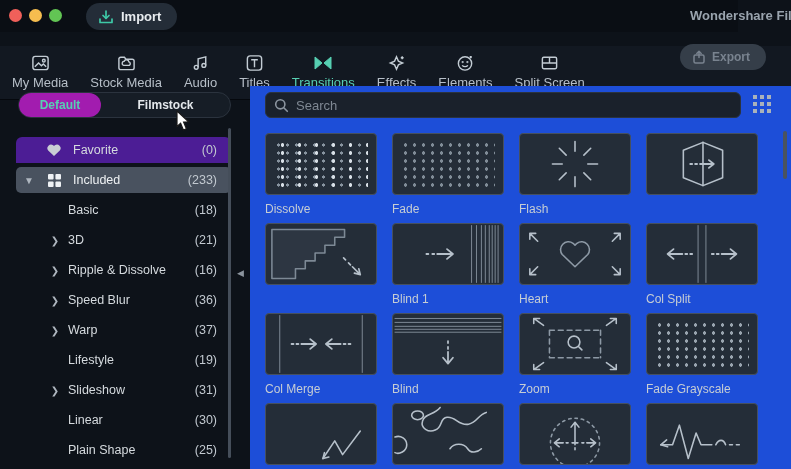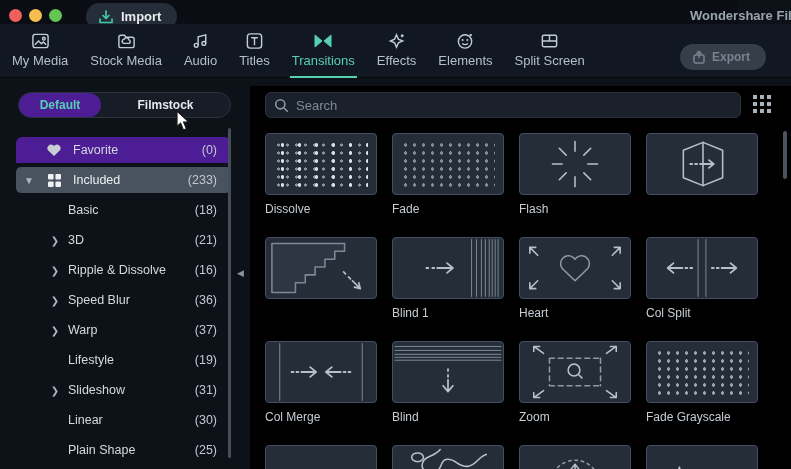--- a/index.html
+++ b/index.html
@@ -12,70 +12,70 @@
   #tl-red { left:9px;  background:#f0605a; }
   #tl-yellow { left:29px; background:#f6bd4f; }
   #tl-green { left:49px; background:#62c554; }
   #import-btn { position:absolute; left:86px; top:3px; height:27px; padding:0 16px 0 12px;
     background:#242d38; border:none; border-radius:14px; display:flex; align-items:center; gap:7px;
     color:#e8ecef; font-weight:bold; font-size:13px; cursor:default; }
   #app-title { position:absolute; left:690px; top:8px; width:106px; font-weight:bold;
     font-size:13px; color:#9aa4ae; white-space:nowrap; overflow:hidden; }
 
   
-  #tabbar { position:absolute; left:0; top:24px; width:791px; height:54px; background:#121821;
+  #tabbar { position:absolute; left:0; top:46px; width:791px; height:54px; background:#121821;
     border-bottom:1px solid #05080d; display:flex; align-items:flex-start; padding:6px 0 0 10px; gap:18px; }
   .tab { position:relative; height:48px; display:flex; flex-direction:column; align-items:center;
     justify-content:flex-start; gap:3px; padding:2px 2px 0; color:#b7bfc8; font-size:13px; cursor:default; }
   .tab svg { stroke:#c3ccd4; }
   .tab.active { color:#57cfb2; }
   .tab.active svg { stroke:#57cfb2; }
   .tab.active::after { content:""; position:absolute; bottom:0; left:0; right:0; height:2px; background:#57cfb2; }
   #export-btn { position:absolute; right:25px; top:44px; height:26px; padding:0 16px 0 12px;
     background:#353e49; border:none; border-radius:13px; display:flex; align-items:center; gap:6px;
     color:#79838f; font-weight:bold; font-size:12px;text-align:right; }
 
   
   #left-panel { position:absolute; left:0; top:86px; width:250px; height:383px; }
   #source-toggle { position:absolute; left:18px; top:6px; width:213px; height:26px;
     background:#161d26; border:1px solid #2b333e; border-radius:13px; display:flex; }
-  #seg-default { width:82px; height:24px; background:#4c1d95; border-radius:12px; display:flex;
+  #seg-default { width:82px; height:24px; background:#a21caf; border-radius:12px; display:flex;
     align-items:center; justify-content:center; color:#57cfb2; font-size:12px; font-weight:bold; }
   #seg-filmstock { flex:1; display:flex; align-items:center; justify-content:center;
     color:#e4e8ec; font-size:12px; font-weight:bold; }
   .side-row { position:absolute; left:16px; width:215px; height:26px; display:flex;
     align-items:center; font-size:12.5px; color:#d5dade; border-radius:5px; }
   .side-row .count { position:absolute; right:14px; color:#c2c9d0; }
   .side-row .chev { width:26px; text-align:center; color:#aeb6bf; font-size:10px; }
   .side-row .spacer { width:26px; }
   .side-row .ricon { width:24px; display:flex; justify-content:center; margin-right:7px; }
   .row-fav { top:51px; background:#4c1d95; border-radius:6px 6px 0 0; }
   .row-sel { top:81px; background:#49525f; color:#eef1f3; }
   #side-scrollbar { position:absolute; left:228px; top:42px; width:3px; height:330px;
     background:#454e5a; border-radius:2px; }
   #collapse-handle { position:absolute; left:237px; top:180px; width:10px; height:14px;
     color:#8b949e; font-size:9px; line-height:14px; }
 
   
   #cursor { position:absolute; left:176px; top:24px; z-index:50; }
 
   
-  #right-panel { position:absolute; left:250px; top:86px; width:541px; height:383px; background:#000000; }
+  #right-panel { position:absolute; left:250px; top:86px; width:541px; height:383px; background:#1d4ed8; }
   #search-bar { position:absolute; left:15px; top:6px; width:476px; height:26px;
     background:#1a212b; border:1px solid #2b333e; border-radius:6px; display:flex; align-items:center; padding:0 8px; gap:7px; }
   #search-input { flex:1; background:transparent; border:none; outline:none; color:#cfd5db;
     font-size:13px; font-family:"Liberation Sans", sans-serif; }
   #search-input::placeholder { color:#7f8893; }
   #gridview-icon { position:absolute; left:503px; top:9px; width:20px; height:20px;
     display:grid; grid-template-columns:repeat(3,4px); grid-template-rows:repeat(3,4px); gap:3px; }
   #gridview-icon i { background:#a9b2bb; width:4px; height:4px; }
 
   #thumb-grid { position:absolute; left:15px; top:47px; display:grid;
     grid-template-columns:repeat(4,112px); column-gap:15px; }
-  .cell { height:104px; }
+  .cell { height:90px; }
   .thumb { width:112px; height:62px; background:#242d38; border:1px solid #46505e;
     border-radius:4px; display:flex; align-items:center; justify-content:center; overflow:hidden; }
   .thumb-label { margin-top:7px; font-size:12px; color:#c6cdd4; }
   .dots { width:94px; height:46px;
     background-image:radial-gradient(circle, #808c97 1.5px, transparent 1.9px);
     background-size:9px 8px; }
   .dots.bright { background-image:
     radial-gradient(circle, #d8dfe6 1.6px, transparent 2px),
     radial-gradient(circle, #8894a0 1.4px, transparent 1.8px);
     background-size:17px 8px, 9px 8px; }

